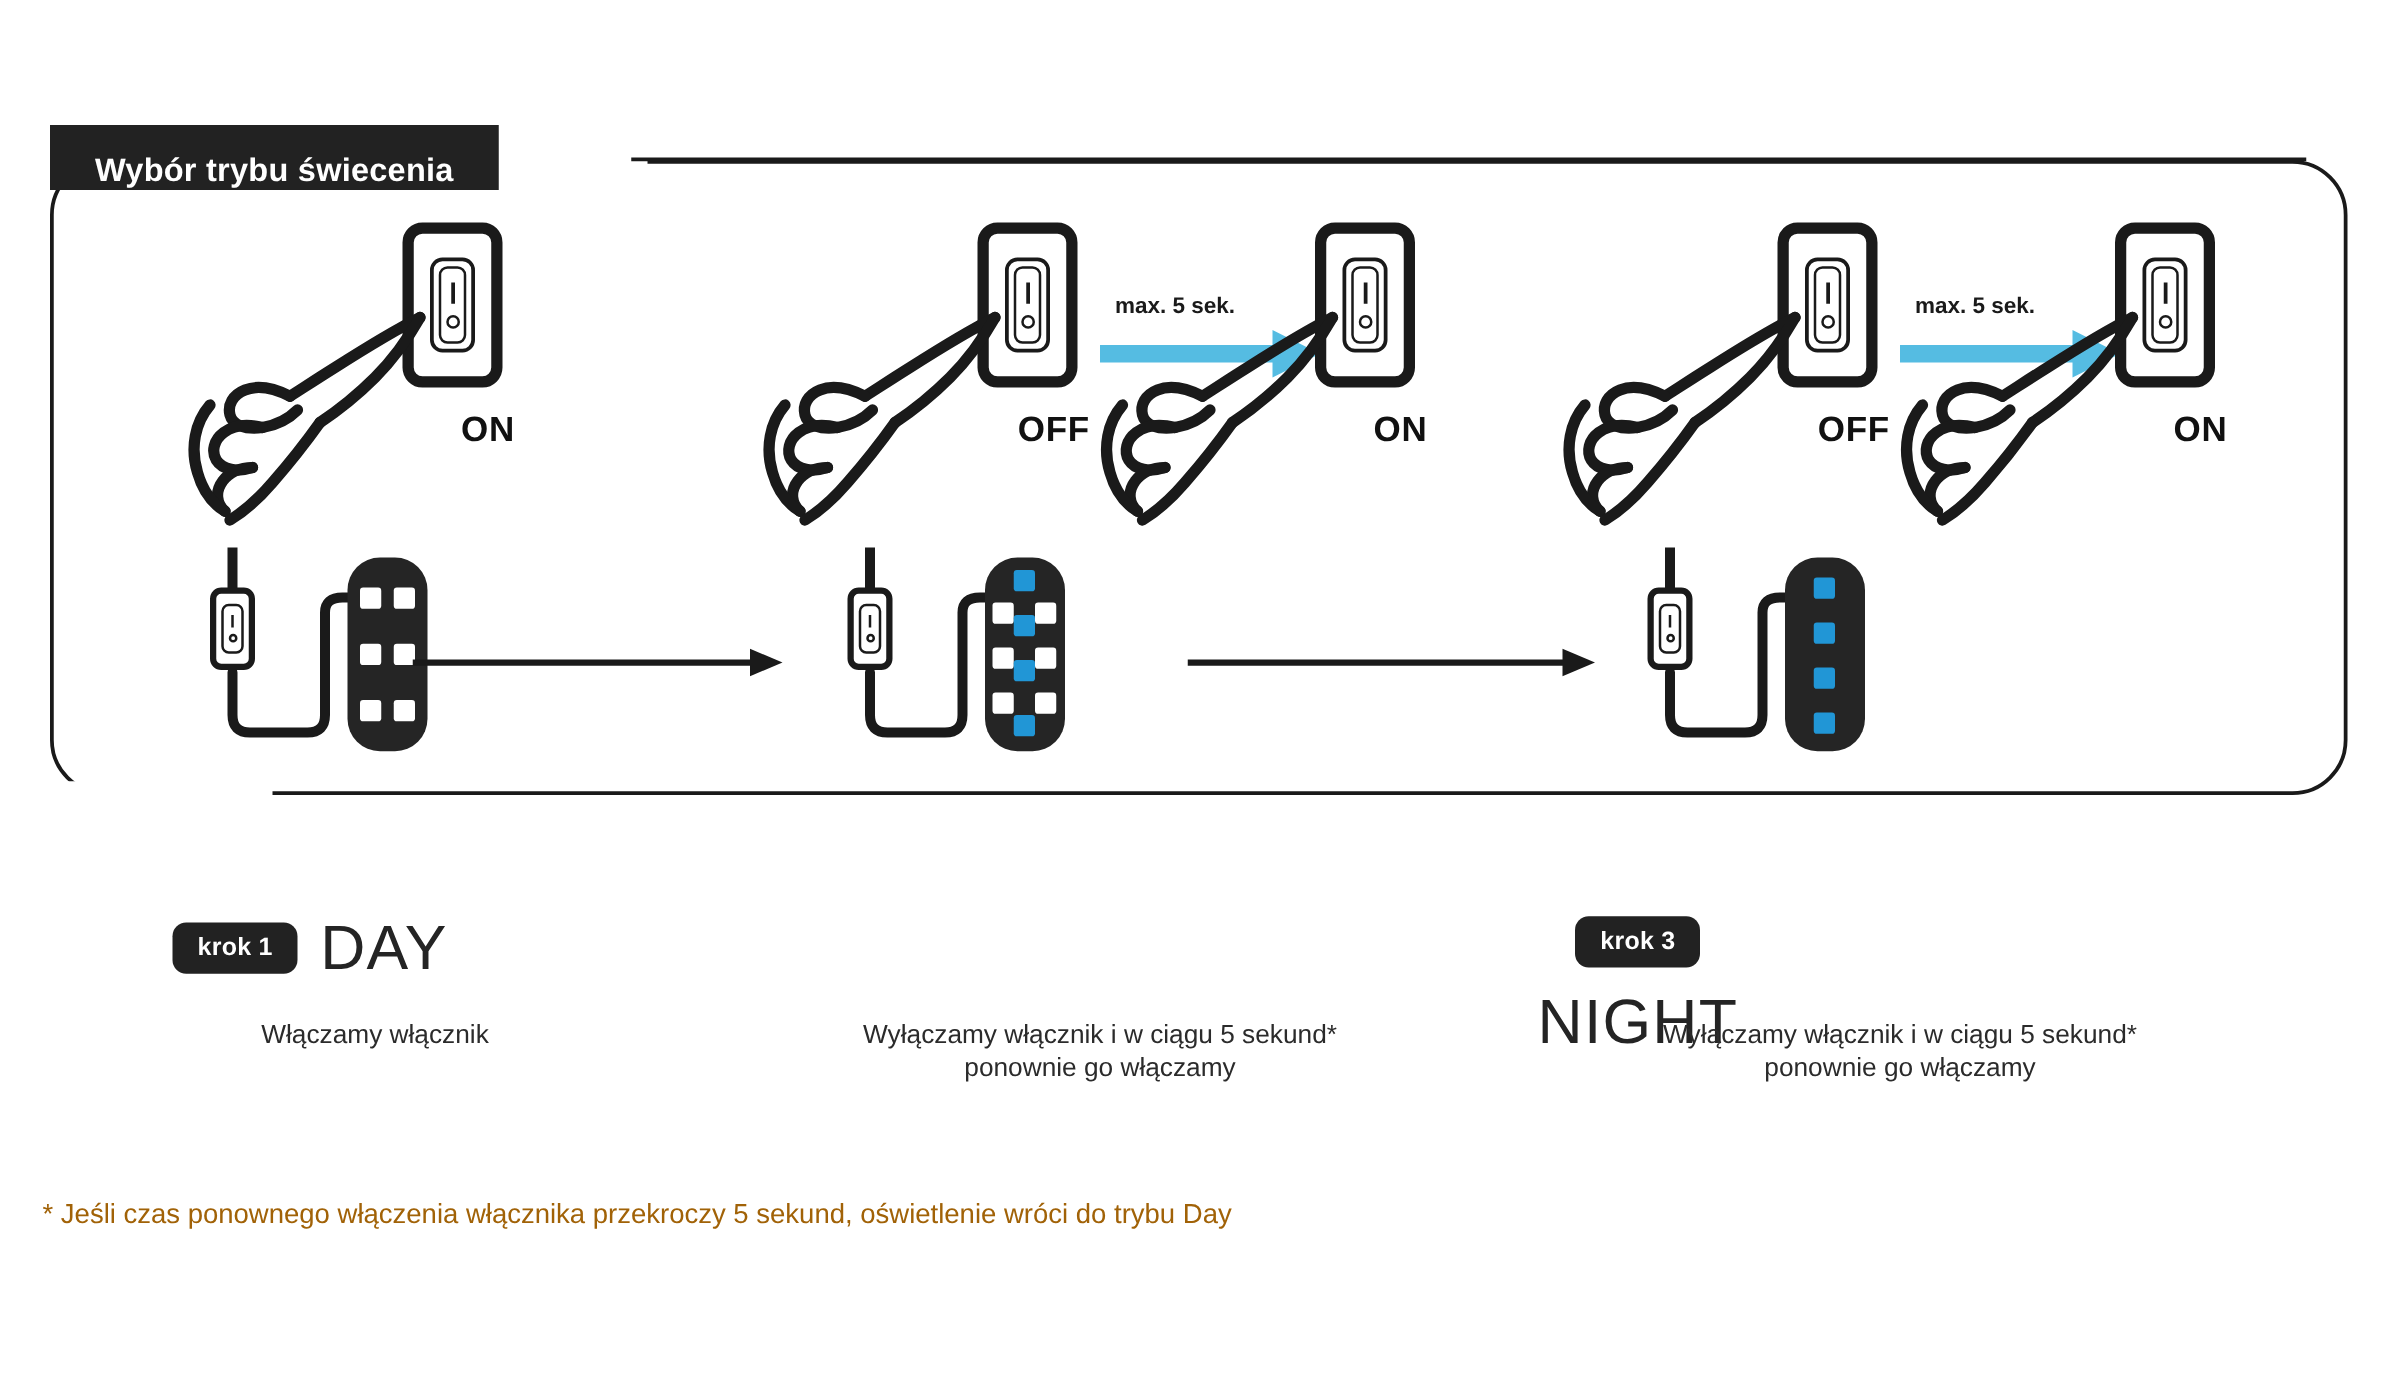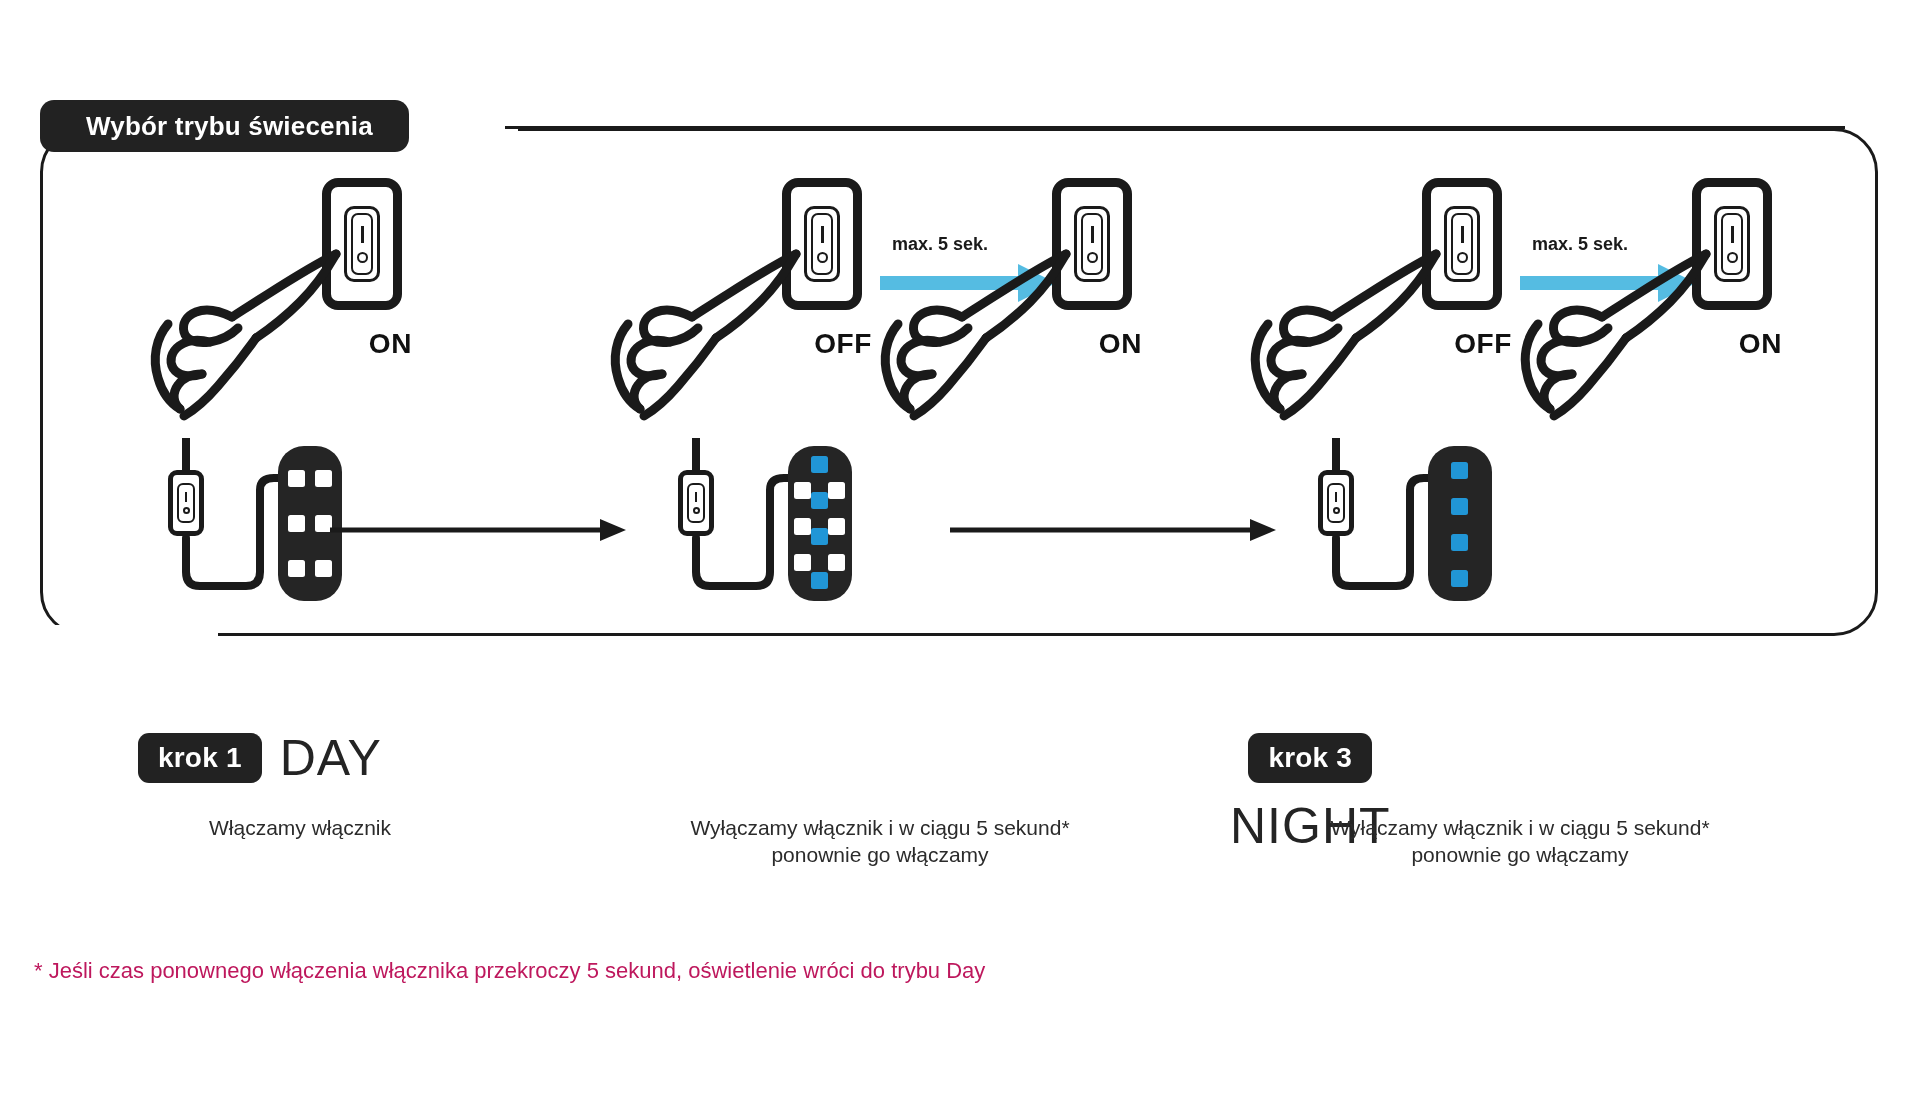--- a/index.html
+++ b/index.html
@@ -52,26 +52,25 @@
     height: 3px;
     background: #1a1a1a;
   }
 
   
   #header-badge {
     position: absolute;
     left: 40px;
     top: 100px;
     height: 52px;
-    padding: 0 36px 0 46px;
+    padding: 0 36px 0 36px;
     background: #222222;
     display: flex;
-    align-items: center;
-    box-sizing: border-box;
-    border-radius: 14px;
+    align-items: flex-end;
+    box-sizing: border-box;
   }
   #header-badge-title {
     color: #ffffff;
     font-size: 26px;
     font-weight: bold;
     letter-spacing: .2px;
     white-space: nowrap;
   }
 
   
@@ -251,21 +250,21 @@
     top: 583px;
     display: flex;
     align-items: center;
     gap: 18px;
   }
   .step-badge {
     background: #222222;
     color: #ffffff;
     border-radius: 11px;
     padding: 9px 20px;
-    font-size: 28px;
+    font-size: 20px;
     font-weight: bold;
     letter-spacing: .2px;
     white-space: nowrap;
   }
   .mode-name {
     font-size: 50px;
     font-weight: 300;
     letter-spacing: 1px;
     color: #242424;
     white-space: nowrap;
@@ -280,21 +279,21 @@
     text-align: center;
     white-space: pre-line;
   }
 
   
   #footnote {
     position: absolute;
     left: 34px;
     top: 958px;
     font-size: 22px;
-    color: #be185d;
+    color: #a16207;
     white-space: nowrap;
   }
 </style>
 </head>
 <body>
 
 <div id="frame-border"></div>
 <div id="frame-mask-left"></div>
 <div id="frame-mask-bottomleft"></div>
 <div id="frame-connector"></div>

